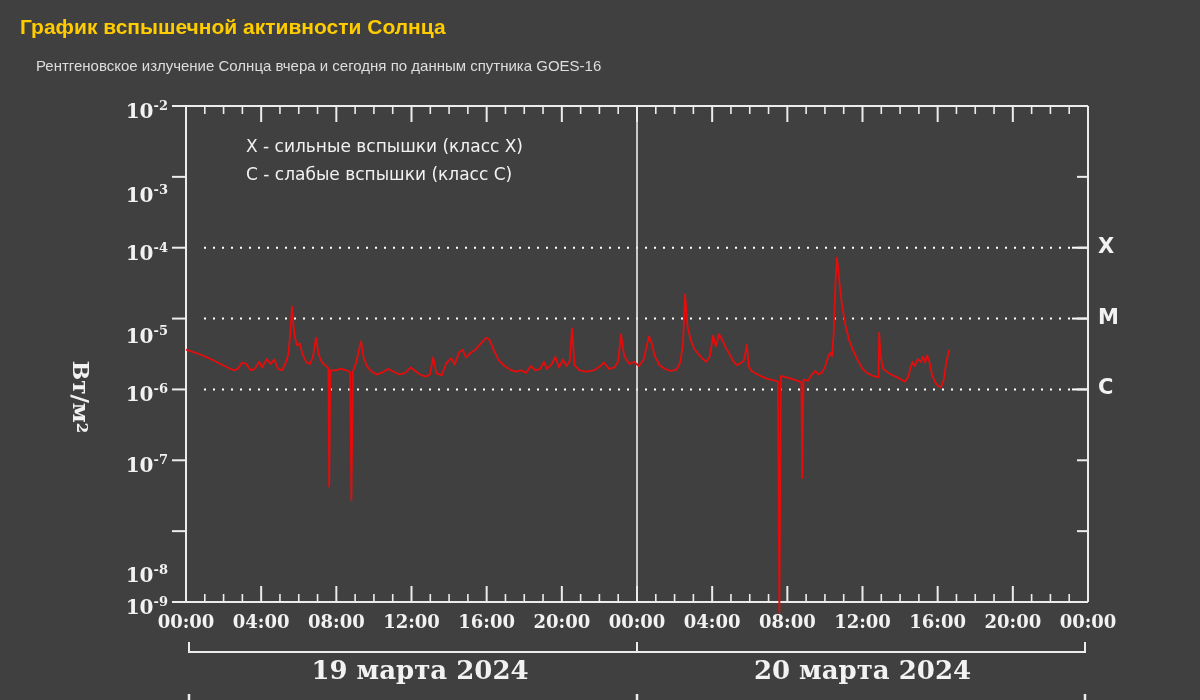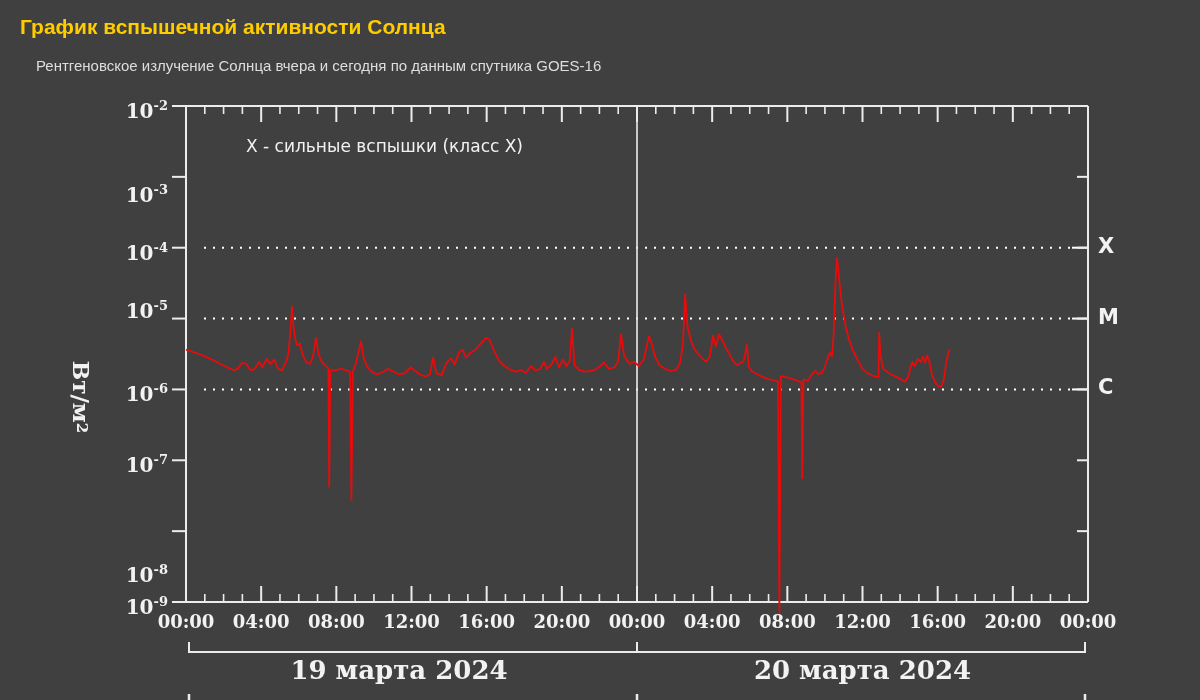--- a/index.html
+++ b/index.html
@@ -167,21 +167,21 @@
         <line x1="637" y1="694" x2="637" y2="700" stroke="#ececec" stroke-width="2.5"></line>
         <line x1="1085" y1="642" x2="1085" y2="653" stroke="#ececec" stroke-width="2"></line>
         <line x1="1085" y1="694" x2="1085" y2="700" stroke="#ececec" stroke-width="2.5"></line>
         <path d="M186.0 349.7 L192.6 351.9 L199.2 354.0 L205.7 356.8 L212.3 359.7 L218.9 363.2 L224.5 366.0 L229.2 368.2 L233.9 370.3 L237.7 368.9 L242.4 362.5 L246.1 363.9 L250.8 370.3 L254.6 368.9 L259.3 361.8 L262.1 367.5 L266.8 359.0 L270.6 363.9 L274.3 359.7 L278.1 368.9 L281.8 370.3 L285.6 363.2 L288.4 354.0 L290.3 332.7 L292.0 306.5 L293.5 325.7 L295.0 337.7 L297.2 345.5 L299.7 343.4 L302.5 354.0 L306.3 362.5 L310.0 363.9 L312.8 357.5 L316.0 337.7 L318.5 354.0 L321.3 361.1 L324.1 364.6 L326.9 366.8 L328.4 368.2 L329.2 486.5 L330.3 370.3 L335.4 370.3 L341.0 368.9 L346.7 370.3 L350.2 372.4 L351.4 500.0 L352.9 371.7 L356.1 362.5 L361.0 341.2 L363.6 357.5 L367.3 366.8 L372.0 371.7 L376.7 374.5 L382.4 372.4 L388.0 368.9 L393.6 371.7 L399.3 374.5 L404.9 373.1 L410.6 367.5 L414.3 370.3 L420.0 374.5 L425.6 376.7 L429.9 374.5 L433.1 357.5 L436.3 373.1 L441.6 375.3 L446.3 363.2 L451.0 358.3 L454.7 364.6 L458.9 352.6 L462.6 349.7 L466.0 357.5 L470.1 353.3 L475.4 349.7 L481.0 343.4 L486.1 337.7 L489.5 339.8 L494.2 351.2 L498.9 360.4 L504.5 366.0 L510.2 369.6 L515.8 371.7 L521.4 370.3 L526.1 373.1 L530.8 366.0 L535.5 370.3 L540.2 368.9 L544.0 361.8 L546.8 368.9 L551.5 364.6 L555.3 356.8 L559.0 367.5 L562.8 359.7 L566.5 366.0 L569.7 361.1 L572.0 328.5 L574.6 365.3 L579.7 370.3 L586.3 371.7 L593.8 370.3 L599.4 366.8 L604.1 362.5 L608.8 368.9 L614.5 367.5 L618.2 361.1 L621.0 334.2 L624.2 356.1 L629.5 363.9 L634.2 361.8 L638.9 366.0 L643.6 359.7 L649.0 336.3 L651.7 343.4 L654.9 356.1 L659.5 365.3 L665.2 368.9 L670.8 371.0 L676.5 369.6 L680.2 362.5 L683.0 343.4 L685.1 294.5 L687.4 325.7 L690.6 339.8 L694.3 349.0 L699.0 354.7 L702.8 359.0 L706.5 361.8 L709.9 356.1 L713.1 335.6 L715.9 346.2 L719.1 334.2 L722.5 340.5 L725.7 347.6 L729.1 353.3 L732.8 360.4 L736.6 365.3 L740.4 363.2 L743.7 361.1 L746.9 344.8 L748.8 366.8 L751.6 371.0 L756.3 373.8 L762.0 376.7 L767.6 378.8 L773.2 380.2 L777.9 381.6 L779.4 612.6 L780.8 376.0 L786.4 377.4 L792.0 378.8 L797.7 380.9 L801.4 382.3 L802.2 478.0 L803.5 379.5 L808.0 380.9 L811.8 374.5 L815.5 371.0 L818.3 374.5 L822.1 372.4 L824.9 366.8 L827.7 358.3 L830.0 352.6 L832.1 356.1 L833.7 332.7 L835.4 283.1 L836.9 257.6 L838.3 269.7 L839.9 287.4 L842.2 306.5 L845.2 324.2 L849.0 339.8 L853.1 350.5 L857.8 360.4 L862.5 368.9 L867.2 373.1 L871.9 375.3 L875.7 376.7 L878.5 377.4 L879.2 332.7 L880.5 355.4 L883.2 368.9 L887.9 372.4 L892.6 375.3 L897.3 377.4 L901.0 379.5 L904.8 381.6 L908.0 377.4 L910.6 367.5 L912.5 361.8 L914.7 366.0 L917.9 359.0 L920.8 361.8 L923.0 356.8 L925.1 362.5 L927.1 355.4 L929.4 361.8 L932.0 374.5 L935.2 382.3 L938.0 385.9 L940.9 387.3 L943.7 380.2 L946.1 363.2 L948.0 354.7 L949.3 349.7" fill="none" stroke="#e60c0c" stroke-width="1.8" stroke-linejoin="round"></path>
       </svg>
     <div class="ylabel" id="ylabel">Вт/м<sup>2</sup></div>
     <div id="yticks">
         <div class="ytick" style="top: 92px;">10<sup>-2</sup></div>
         <div class="ytick" style="top: 176px;">10<sup>-3</sup></div>
         <div class="ytick" style="top: 233.714px;">10<sup>-4</sup></div>
-        <div class="ytick" style="top: 292px;">10<sup>-5</sup></div>
+        <div class="ytick" style="top: 317px;">10<sup>-5</sup></div>
         <div class="ytick" style="top: 375.429px;">10<sup>-6</sup></div>
         <div class="ytick" style="top: 446.286px;">10<sup>-7</sup></div>
         <div class="ytick" style="top: 517.143px; margin-top: 39px;">10<sup>-8</sup></div>
         <div class="ytick" style="top: 588px;">10<sup>-9</sup></div>
       </div>
     <div id="xticks">
         <div class="xtick" style="left: 148px; top: 611px;">00:00</div>
         <div class="xtick" style="left: 223.167px; top: 611px;">04:00</div>
         <div class="xtick" style="left: 298.333px; top: 611px;">08:00</div>
         <div class="xtick" style="left: 373.5px; top: 611px;">12:00</div>
@@ -195,19 +195,20 @@
         <div class="xtick" style="left: 974.833px; top: 611px;">20:00</div>
         <div class="xtick" style="left: 1050px; top: 611px;">00:00</div>
       </div>
     <div id="classlabels">
         <div class="classlab" style="top: 233.714px;">X</div>
         <div class="classlab" style="top: 304.571px;">M</div>
         <div class="classlab" style="top: 375.429px;">C</div>
       </div>
     <div class="legend" id="legend">
         <div class="legend-item">X - сильные вспышки (класс X)</div>
+        <div class="legend-item">C - слабые вспышки (класс C)</div>
       </div>
     <div id="datelabels">
-        <div class="datelab" style="left: 249px;">19 марта 2024</div>
+        <div class="datelab" style="left: 270px;">19 марта 2024</div>
         <div class="datelab" style="left: 712.5px;">20 марта 2024</div>
       </div>
   </div>
 </div>
 
 </body></html>

